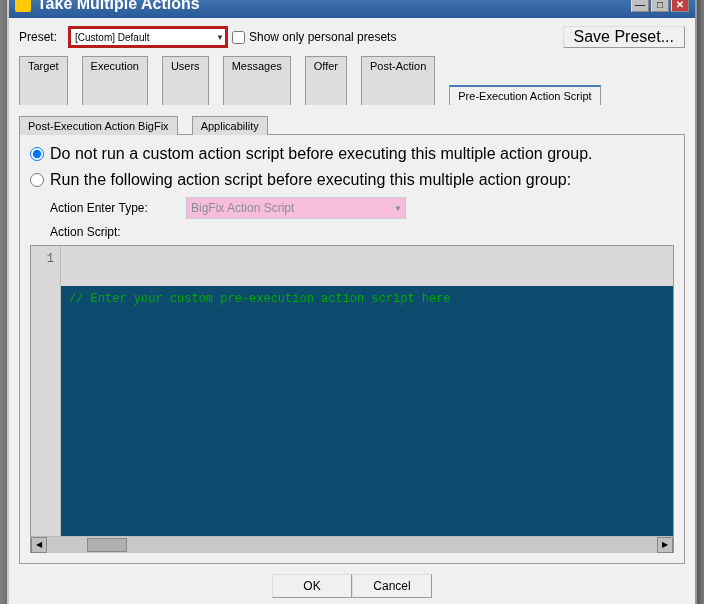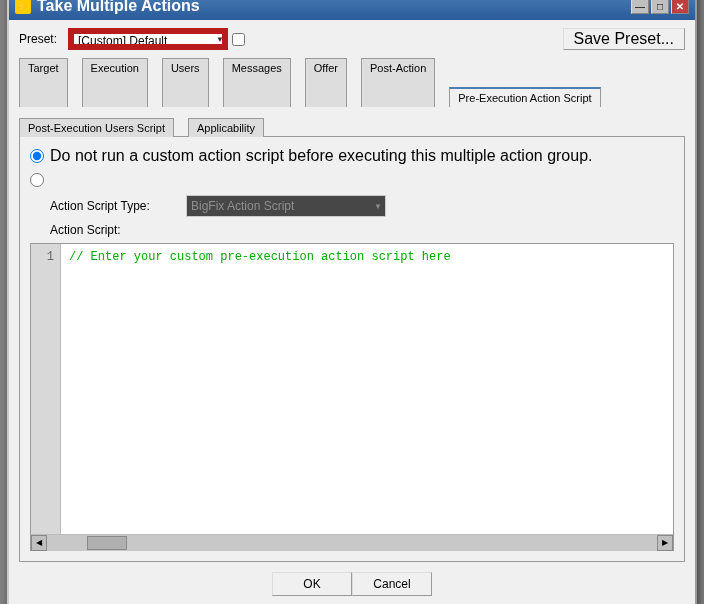--- a/index.html
+++ b/index.html
@@ -166,24 +166,24 @@
       right: 4px;
       top: 50%;
       transform: translateY(-50%);
       font-size: 8px;
       pointer-events: none;
       color: #333;
     }
 
     .preset-select {
       height: 22px;
-      border: 6px solid #b91c1c;
+      border: 3px solid #b91c1c;
       background: white;
       padding: 0 20px 0 4px;
-      font-size: 12px;
+      font-size: 10px;
       width: 160px;
       appearance: none;
       -webkit-appearance: none;
     }
 
     .checkbox-label {
       display: flex;
       align-items: center;
       gap: 4px;
       cursor: pointer;
@@ -265,24 +265,24 @@
     }
 
     .field-label {
       min-width: 130px;
       font-size: 12px;
     }
 
     .script-type-select {
       height: 22px;
       border: 1px solid #bbb;
-      background: #000000;
+      background: #f9a8d4;
       padding: 0 20px 0 4px;
       font-size: 12px;
-      width: 200px;
+      width: 220px;
       appearance: none;
       -webkit-appearance: none;
       color: #666;
     }
 
     .script-type-wrapper {
       position: relative;
       display: inline-block;
     }
 
@@ -329,23 +329,24 @@
       border-right: 1px solid #bbb;
       user-select: none;
     }
 
     .code-content {
       flex: 1;
       padding: 6px 8px;
       font-family: 'Courier New', monospace;
       font-size: 12px;
       color: #00aa00;
-      background: #ffffff;
+      background: #0c4a6e;
       white-space: pre;
       overflow: auto;
+      margin-top: 40px;
     }
 
     .scrollbar-row {
       display: flex;
       align-items: center;
       height: 16px;
       background: #d8d8d8;
       border-top: 1px solid #bbb;
     }
 
@@ -416,49 +417,51 @@
 
     <div class="preset-row">
       <span class="form-label">Preset:</span>
       <div class="preset-select-wrapper">
         <select class="preset-select">
           <option>[Custom] Default</option>
         </select>
       </div>
       <label class="checkbox-label">
         <input type="checkbox" style="">
+        <span>Show only personal presets</span>
       </label>
       <button class="save-preset-btn">Save Preset...</button>
     </div>
 
     <div class="tabs-container">
       <div class="tab"><span>Target</span></div>
       <div class="tab"><span>Execution</span></div>
       <div class="tab"><span>Users</span></div>
       <div class="tab"><span>Messages</span></div>
       <div class="tab"><span>Offer</span></div>
       <div class="tab"><span>Post-Action</span></div>
       <div class="tab active"><span>Pre-Execution Action Script</span></div>
-      <div class="tab"><span>Post-Execution Users Script</span></div>
+      <div class="tab"><span>Post-Execution Action BigFix</span></div>
       <div class="tab"><span>Applicability</span></div>
     </div>
 
     <div class="tab-content">
 
       <div class="radio-row">
         <input type="radio" name="script_option" class="radio-input" checked="" style="">
         <span class="radio-label">Do not run a custom action script before executing this multiple action group.</span>
       </div>
 
       <div class="radio-row">
         <input type="radio" name="script_option" class="radio-input" style="">
+        <span class="radio-label">Run the following action script before executing this multiple action group:</span>
       </div>
 
       <div class="field-row">
-        <span class="field-label">Action Script Type:</span>
+        <span class="field-label">Action Enter Type:</span>
         <div class="script-type-wrapper">
           <select class="script-type-select" disabled="">
             <option>BigFix Action Script</option>
           </select>
         </div>
       </div>
 
       <div class="action-script-label">Action Script:</div>
 
       <div class="code-editor-wrapper">

